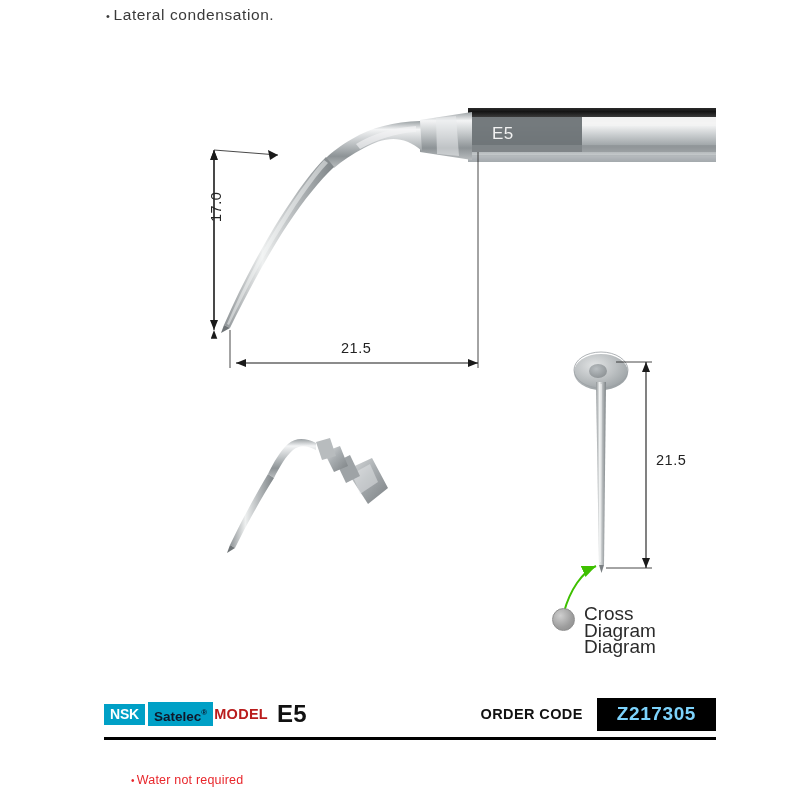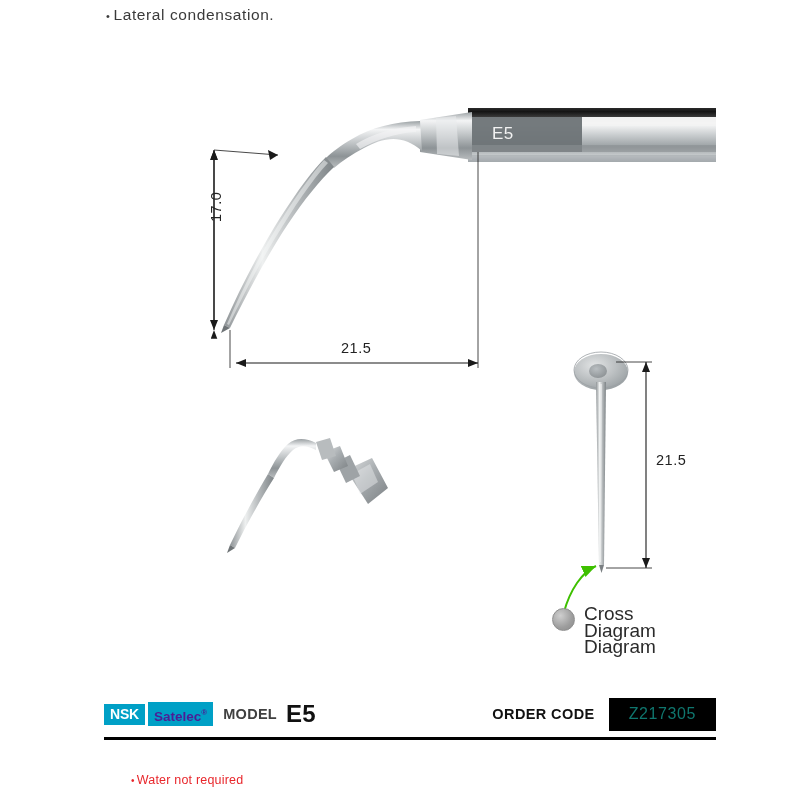--- a/index.html
+++ b/index.html
@@ -113,36 +113,36 @@
     background: #00a0c6;
     color: #ffffff;
     font-size: 14px;
     font-weight: bold;
     padding: 3px 6px 3px 6px;
     letter-spacing: -0.2px;
     line-height: 15px;
   }
   .brand-satelec {
     background: #00a0c6;
-    color: #4c1d95;
+    color: #0f172a;
     font-size: 13.5px;
     font-weight: bold;
     padding: 3px 6px;
     margin-left: 3px;
     line-height: 15px;
   }
   .brand-satelec sup {
     font-size: 8px;
     vertical-align: super;
   }
   .model-word {
     font-size: 14.5px;
     font-weight: bold;
-    color: #404040;
-    margin-left: 10px;
+    color: #b91c1c;
+    margin-left: 1px;
     letter-spacing: 0.3px;
   }
   .model-value {
     font-size: 24px;
     font-weight: bold;
     color: #111;
     margin-left: 9px;
     letter-spacing: 0.3px;
   }
   .footer-right {
@@ -155,23 +155,23 @@
   }
   .order-word {
     font-size: 14.5px;
     font-weight: bold;
     color: #111;
     letter-spacing: 0.4px;
     margin-right: 14px;
   }
   .order-box {
     background: #000000;
-    color: #0f766e;
-    font-size: 16px;
-    font-weight: normal;
+    color: #7dd3fc;
+    font-size: 19px;
+    font-weight: bold;
     padding: 5px 20px 6px 20px;
     letter-spacing: 0.6px;
     line-height: 22px;
   }
   .footer-rule {
     position: absolute;
     left: 88px;
     top: 737px;
     width: 612px;
     height: 3px;

